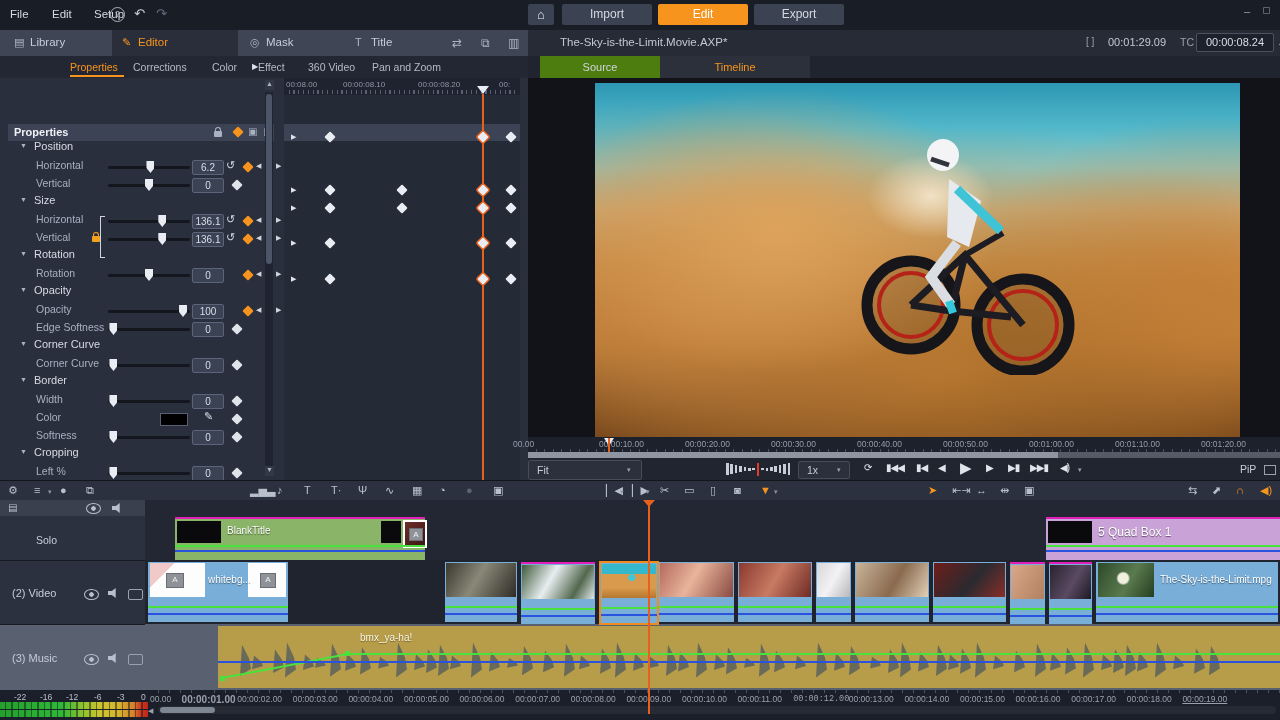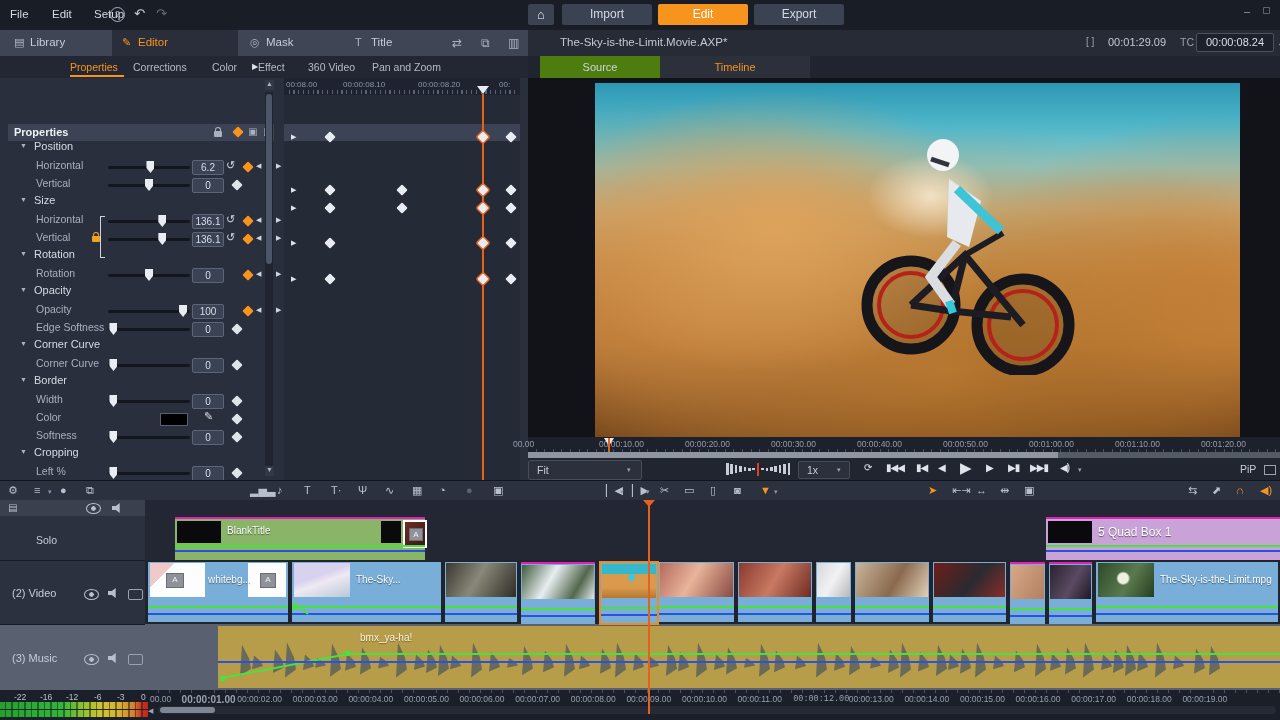--- a/index.html
+++ b/index.html
@@ -399,28 +399,20 @@
           <div class="abs txt" style="left: 2px; top: 1px; width: 55px; height: 34px; background: linear-gradient(135deg, rgb(242, 201, 201) 0px, rgb(242, 201, 201) 28%, rgb(253, 253, 253) 28%);">
             <div class="abs txt thumbA" style="left: 16px; top: 10px; width: 16px; height: 13px;">A</div>
           </div>
           <div class="abs txt" style="left: 100px; top: 1px; width: 38px; height: 34px; background: rgb(253, 253, 253);">
             <div class="abs txt thumbA" style="left: 12px; top: 10px; width: 14px; height: 13px;">A</div>
           </div>
           <div class="abs txt" style="left: 60px; top: 12px; font-size: 10px; color: rgb(255, 255, 255); text-shadow: rgba(0, 0, 0, 0.5) 0px 1px 1px;">whitebg...</div>
           <div class="abs txt" style="left: 0px; top: 44px; width: 100%; height: 2px; background: rgb(73, 226, 61);"></div>
           <div class="abs txt" style="left: 0px; top: 51px; width: 100%; height: 2px; background: rgb(42, 82, 224);"></div>
         </div>
-        <div class="abs txt" style="left: 147px; top: 62px; width: 149px; height: 60px; background: rgb(121, 174, 216);">
-          <div class="abs txt" style="left: 2px; top: 1px; width: 56px; height: 34px; background: linear-gradient(160deg, rgb(217, 210, 239) 0px, rgb(217, 210, 239) 40%, rgb(239, 233, 242) 55%, rgb(185, 200, 216));"></div>
-          <div class="abs txt" style="left: 64px; top: 12px; font-size: 10px; color: rgb(255, 255, 255); text-shadow: rgba(0, 0, 0, 0.5) 0px 1px 1px;">The-Sky...</div>
-          <div class="abs txt" style="left: 0px; top: 44px; width: 100%; height: 2px; background: rgb(73, 226, 61);"></div>
-          <div class="abs txt" style="left: 0px; top: 51px; width: 100%; height: 2px; background: rgb(42, 82, 224);"></div>
-          <div class="abs txt" style="left: -2px; top: 51px; width: 18px; height: 2px; background: rgb(73, 226, 61); transform: rotate(38deg); transform-origin: right center;"></div>
-          <div class="abs txt" style="left: 0px; top: 43px; width: 5px; height: 5px; background: rgb(73, 226, 61);"></div>
-        </div>
         <div class="abs txt" style="left: 300px; top: 62px; width: 72px; height: 60px; background: rgb(121, 174, 216);">
           <div class="abs txt" style="left: 1px; top: 1px; width: 70px; height: 34px; background: linear-gradient(120deg, rgb(58, 56, 48), rgb(138, 136, 120) 45%, rgb(46, 44, 38));"></div>
           <div class="abs txt" style="left: 0px; top: 44px; width: 100%; height: 2px; background: rgb(73, 226, 61);"></div>
           <div class="abs txt" style="left: 0px; top: 51px; width: 100%; height: 2px; background: rgb(42, 82, 224);"></div>
         </div>
         <div class="abs txt" style="left: 376px; top: 62px; width: 74px; height: 60px; background: rgb(121, 174, 216); border-top: 2px solid rgb(224, 32, 184);">
           <div class="abs txt" style="left: 1px; top: 1px; width: 72px; height: 34px; background: linear-gradient(120deg, rgb(62, 90, 58), rgb(232, 238, 240) 40%, rgb(83, 104, 78) 75%, rgb(224, 232, 234));"></div>
           <div class="abs txt" style="left: 0px; top: 44px; width: 100%; height: 2px; background: rgb(73, 226, 61);"></div>
           <div class="abs txt" style="left: 0px; top: 51px; width: 100%; height: 2px; background: rgb(42, 82, 224);"></div>
         </div>
@@ -509,20 +501,20 @@
       <div class="abs txt" style="left: 626.4px; top: 4px; font-size: 8.5px; color: rgb(152, 160, 174);">00:00:09.00</div>
       <div class="abs txt" style="left: 682px; top: 4px; font-size: 8.5px; color: rgb(152, 160, 174);">00:00:10.00</div>
       <div class="abs txt" style="left: 737.6px; top: 4px; font-size: 8.5px; color: rgb(152, 160, 174);">00:00:11.00</div>
       <div class="abs txt" style="left: 793.2px; top: 4px; font-size: 8.5px; color: rgb(152, 160, 174); font-family: Liberation Mono, monospace;">00:00:12.00</div>
       <div class="abs txt" style="left: 848.8px; top: 4px; font-size: 8.5px; color: rgb(152, 160, 174);">00:00:13.00</div>
       <div class="abs txt" style="left: 904.4px; top: 4px; font-size: 8.5px; color: rgb(152, 160, 174);">00:00:14.00</div>
       <div class="abs txt" style="left: 960px; top: 4px; font-size: 8.5px; color: rgb(152, 160, 174);">00:00:15.00</div>
       <div class="abs txt" style="left: 1015.6px; top: 4px; font-size: 8.5px; color: rgb(152, 160, 174);">00:00:16.00</div>
       <div class="abs txt" style="left: 1071.2px; top: 4px; font-size: 8.5px; color: rgb(152, 160, 174);">00:00:17.00</div>
       <div class="abs txt" style="left: 1126.8px; top: 4px; font-size: 8.5px; color: rgb(152, 160, 174);">00:00:18.00</div>
-      <div class="abs txt" style="left: 1182.4px; top: 4px; font-size: 8.5px; color: rgb(152, 160, 174);">00:00:19.00</div>
+      <div class="abs txt" style="left: 1182.4px; top: 4px; font-size: 8.5px; color: rgb(152, 160, 174); text-decoration: underline;">00:00:19.00</div>
       <div class="abs txt" style="left: 148px; top: 17px; font-size: 7px; color: rgb(154, 162, 174);">◀</div>
       <div class="abs txt" style="left: 158px; top: 16px; width: 1118px; height: 8px; background: rgb(37, 42, 52); border-radius: 4px;">
         <div class="abs txt" style="left: 2px; top: 1px; width: 55px; height: 6px; background: rgb(126, 134, 148); border-radius: 3px;"></div>
       </div>
       <div class="abs txt" style="left: 648px; top: 0px; width: 2px; height: 24px; background: rgb(232, 97, 28);"></div>
     </div>
 </div>
 
 </body></html>

